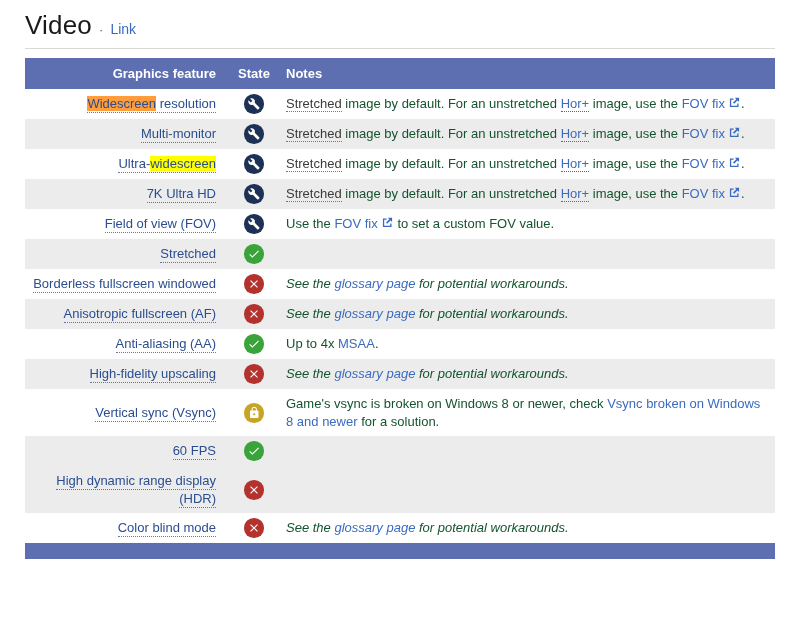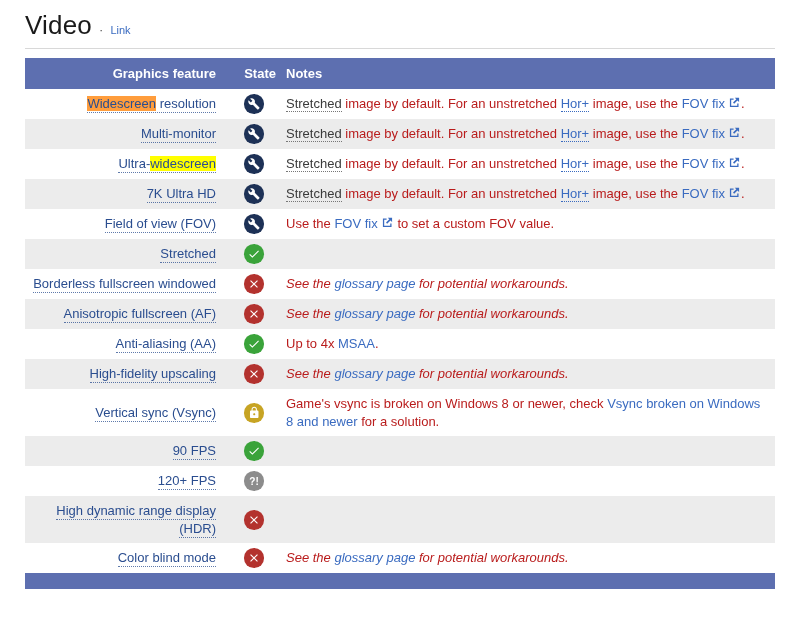--- a/index.html
+++ b/index.html
@@ -15,54 +15,54 @@
     display:flex; align-items:baseline; gap:7px;
     border-bottom:1px solid #d8d8d8;
     padding-bottom:7px; margin-bottom:9px;
   }
   .page-title {
     margin:0; font-size:26px; font-weight:400; color:#1a1a1a;
     letter-spacing:0.2px;
   }
   .title-sep { color:#555; font-size:13px; }
   .title-link {
-    color:var(--note-link); font-size:11px; text-decoration:none; cursor:pointer;
+    color:var(--note-link); font-size:14px; text-decoration:none; cursor:pointer;
   }
 
   table.settings {
     width:750px; border-collapse:collapse; font-size:13px;
     table-layout:fixed;
   }
   thead th {
     background:var(--header-bg); color:#fff; font-weight:bold;
     padding:8px 8px; font-size:13px;
   }
   th.col-feature { width:205px; text-align:right; padding-right:14px; }
-  th.col-state   { width:48px;  text-align:right; padding-left:2px; padding-right:2px; }
+  th.col-state   { width:48px;  text-align:center; padding-left:2px; padding-right:2px; }
   th.col-notes   { text-align:left; padding-left:8px; }
 
   tbody td { padding:6px 8px; vertical-align:middle; line-height:1.35; }
   tbody tr.alt { background:var(--row-alt); }
 
   td.feature { text-align:right; padding-right:14px; }
   .feature-link {
     color:var(--feature-link); text-decoration:none; cursor:pointer;
     border-bottom:1px dotted rgba(42,77,143,0.75);
     padding-bottom:1px;
   }
   .hl-orange { background:var(--hl-orange); }
   .hl-yellow { background:var(--hl-yellow); }
 
   td.state { text-align:center; padding:4px 2px; }
   .state-icon { display:inline-block; width:22px; height:22px; vertical-align:middle; }
   .state-icon svg { display:block; }
 
   td.notes { text-align:left; color:#3a3a3a; }
   td.notes.italic { font-style:italic; }
-  .seg-plain { color:#b91c1c; }
+  .seg-plain { color:#14532d; }
   .seg-term {
     color:#3a3a3a; border-bottom:1px dotted #777; cursor:help;
   }
   .seg-termlink {
     color:var(--note-link); border-bottom:1px dotted var(--note-link); cursor:pointer;
   }
   .seg-link { color:var(--note-link); cursor:pointer;text-align:center; }
   .ext-icon { display:inline-block; margin:0 1px 0 4px; vertical-align:baseline; }
 
   tfoot td.footer-bar {
@@ -186,32 +186,24 @@
         </tr>
         <tr>
           <td class="feature"><a class="feature-link"><span>Vertical sync (Vsync)</span></a></td>
           <td class="state"><span class="state-icon"><svg width="22" height="22" viewBox="0 0 24 24">
                 <circle cx="12" cy="12" r="11" fill="#c7a424"></circle>
                 <path fill="#fff" transform="translate(5.3,4.7) scale(0.58)" d="M18 8h-1V6c0-2.76-2.24-5-5-5S7 3.24 7 6v2H6c-1.1 0-2 .9-2 2v10c0 1.1.9 2 2 2h12c1.1 0 2-.9 2-2V10c0-1.1-.9-2-2-2zM12 17c-1.1 0-2-.9-2-2s.9-2 2-2 2 .9 2 2-.9 2-2 2zm3.1-9H8.9V6c0-1.71 1.39-3.1 3.1-3.1 1.71 0 3.1 1.39 3.1 3.1v2z"></path>
               </svg></span></td>
           <td class="notes"><span class="seg-plain">Game's vsync is broken on Windows 8 or newer, check </span><span class="seg-link">Vsync broken on Windows 8 and newer</span><span class="seg-plain"> for a solution.</span></td>
         </tr>
         <tr class="alt">
-          <td class="feature"><a class="feature-link"><span>90 FPS</span></a></td>
+          <td class="feature"><a class="feature-link"><span>60 FPS</span></a></td>
           <td class="state"><span class="state-icon"><svg width="22" height="22" viewBox="0 0 24 24">
                 <circle cx="12" cy="12" r="11" fill="#3aa33a"></circle>
                 <path fill="#fff" transform="translate(4.8,4.8) scale(0.6)" d="M9 16.17L4.83 12l-1.42 1.41L9 19 21 7l-1.41-1.41z"></path>
-              </svg></span></td>
-          <td class="notes"></td>
-        </tr>
-        <tr>
-          <td class="feature"><a class="feature-link"><span>120+ FPS</span></a></td>
-          <td class="state"><span class="state-icon"><svg width="22" height="22" viewBox="0 0 24 24">
-                <circle cx="12" cy="12" r="11" fill="#8c8c8c"></circle>
-                <text x="12" y="16.2" text-anchor="middle" font-size="11" font-weight="bold" fill="#fff" font-family="Liberation Sans, sans-serif">?!</text>
               </svg></span></td>
           <td class="notes"></td>
         </tr>
         <tr class="alt">
           <td class="feature"><a class="feature-link"><span>High dynamic range display (HDR)</span></a></td>
           <td class="state"><span class="state-icon"><svg width="22" height="22" viewBox="0 0 24 24">
                 <circle cx="12" cy="12" r="11" fill="#b3322e"></circle>
                 <path fill="#fff" transform="translate(4.8,4.8) scale(0.6)" d="M19 6.41 17.59 5 12 10.59 6.41 5 5 6.41 10.59 12 5 17.59 6.41 19 12 13.41 17.59 19 19 17.59 13.41 12z"></path>
               </svg></span></td>
           <td class="notes"></td>

